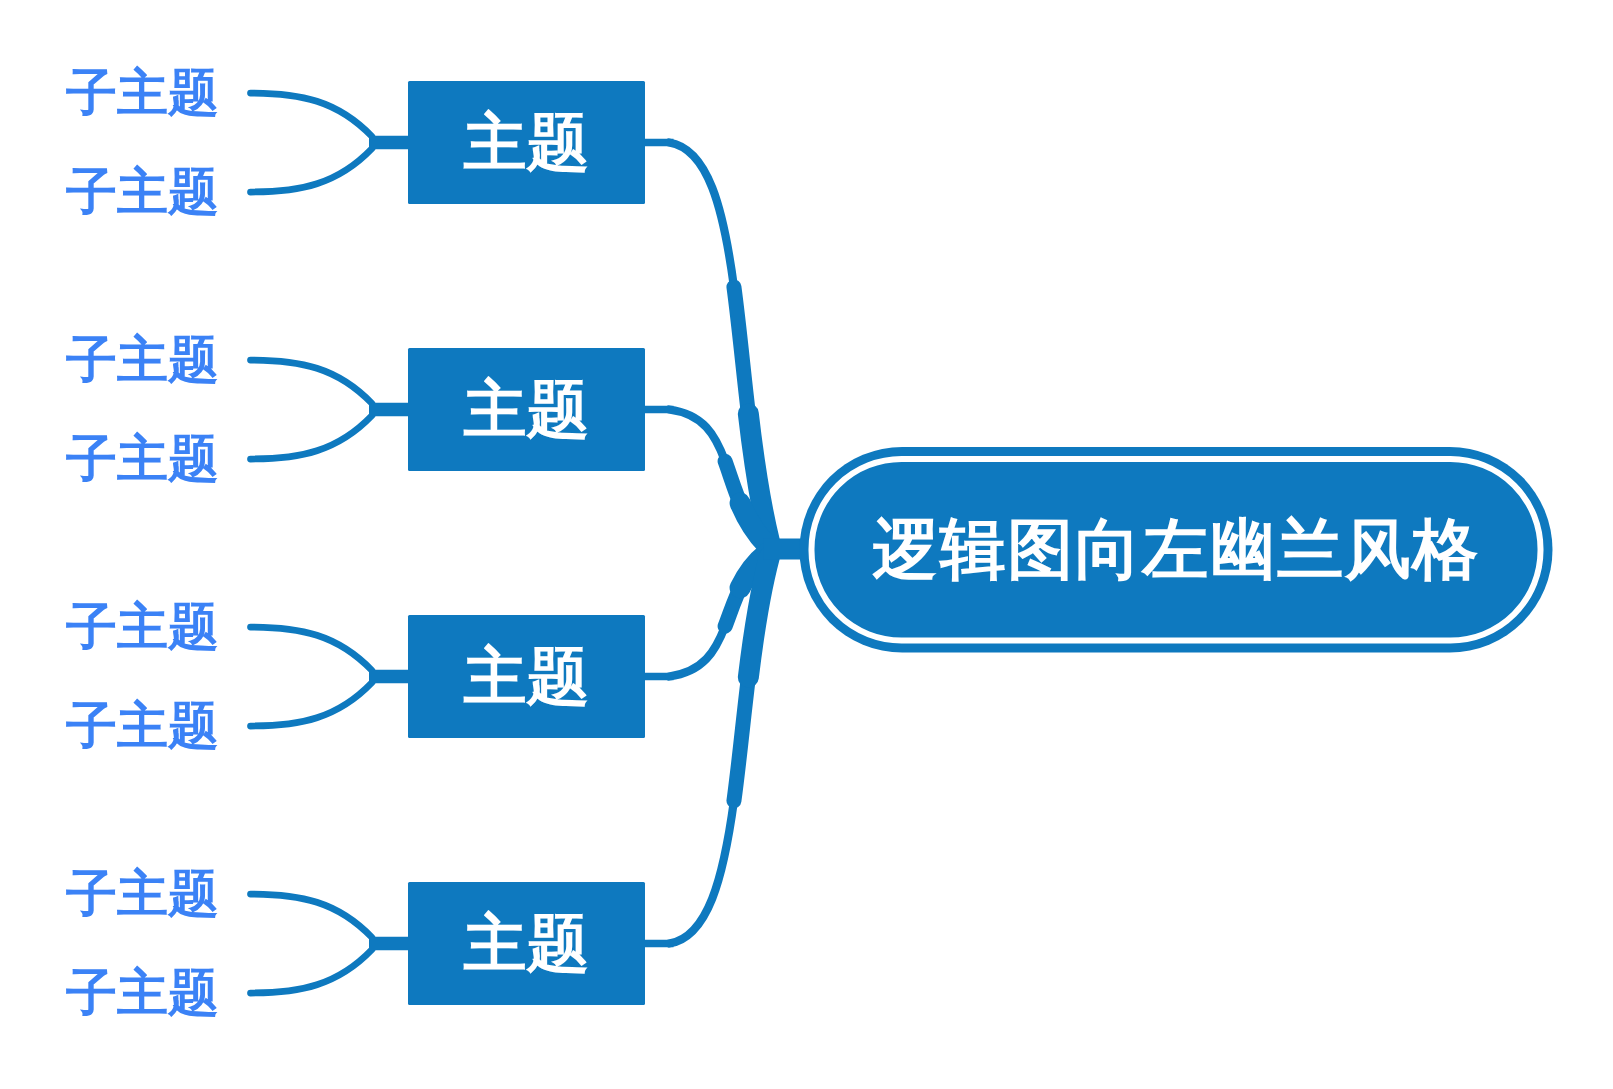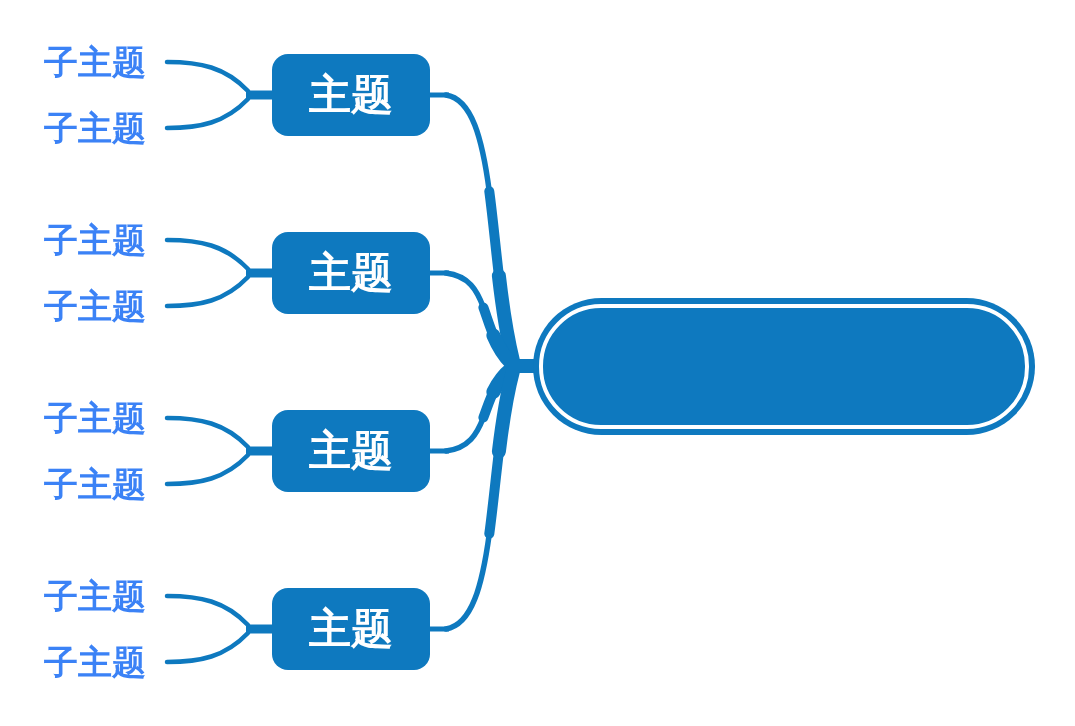--- a/index.html
+++ b/index.html
@@ -25,21 +25,21 @@
   .central-ring{
     position:absolute;left:6px;top:6px;right:6px;bottom:6px;
     border:4px solid #ffffff;border-radius:62px;pointer-events:none;
   }
   .central-label{
     position:relative;color:#ffffff;font-size:44px;font-weight:bold;
     letter-spacing:1px;white-space:nowrap;
   }
   .topic{
     position:absolute;left:272px;width:158px;height:82px;
-    background:#0e79bf;border-radius:16px;
+    background:#0e79bf;border-radius:1px;
     display:flex;align-items:center;justify-content:center;
   }
   .topic-label{color:#ffffff;font-size:42px;font-weight:bold;white-space:nowrap;}
   .subtopic{
     position:absolute;left:44px;width:132px;height:40px;line-height:40px;
     color:#3b82f6;font-size:34px;font-weight:bold;white-space:nowrap;
   }
 </style>
 </head>
 <body>
@@ -98,20 +98,21 @@
 
     <g>
       <path class="sub-curve" d="M167,596 C200,596 225,601 248,625"></path>
       <path class="sub-curve" d="M167,662 C200,662 225,657 248,633"></path>
       <path class="sub-stub" d="M246,629 H276"></path>
     </g>
   </svg>
 
   <div class="central-topic">
     <div class="central-ring"></div>
+    <span class="central-label">逻辑图向左幽兰风格</span>
   </div>
 
   <div class="topic" style="top:54px;">
     <span class="topic-label">主题</span>
   </div>
   <div class="topic" style="top:232px;">
     <span class="topic-label">主题</span>
   </div>
   <div class="topic" style="top:410px;">
     <span class="topic-label">主题</span>

